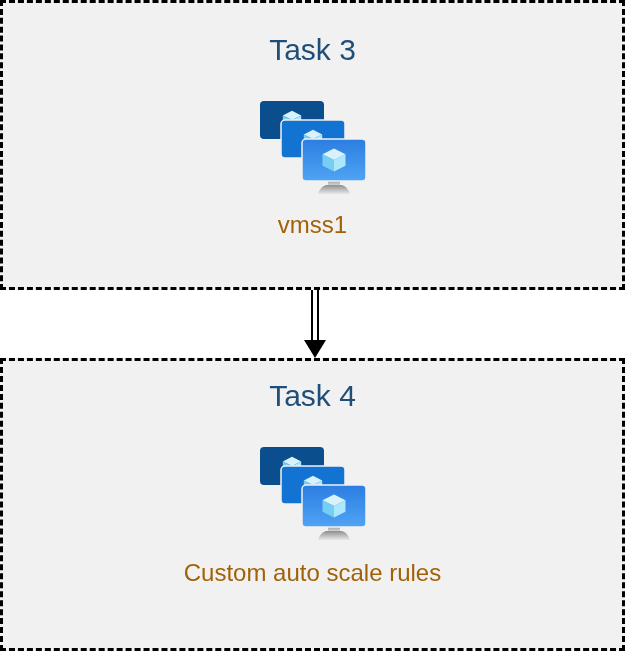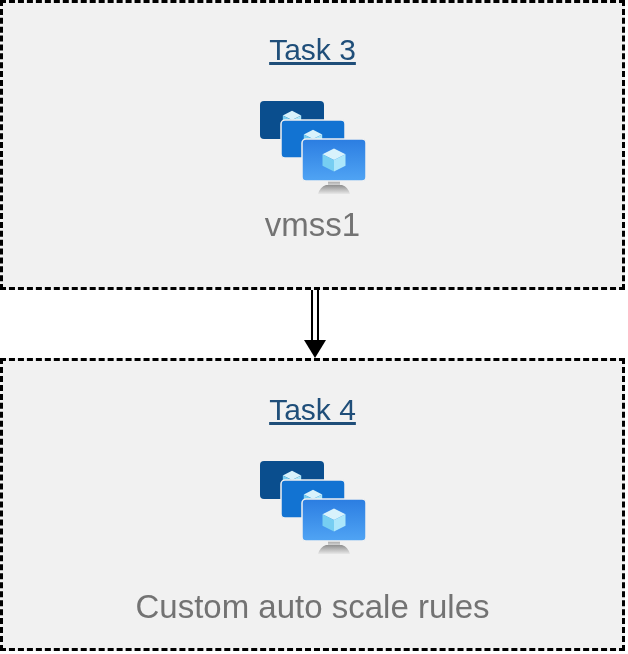--- a/index.html
+++ b/index.html
@@ -16,38 +16,37 @@
     left: 0;
     width: 625px;
     background: #f1f1f1;
     border: 3px dashed #000000;
     box-sizing: border-box;
     display: flex;
     flex-direction: column;
     align-items: center;
   }
   .task-box.top { top: 0; height: 290px; padding-top: 28px; }
-  .task-box.bottom { top: 358px; height: 293px; padding-top: 30px; }
+  .task-box.bottom { top: 358px; height: 293px; padding-top: 16px; }
   .box-title {
     font-size: 30px;
     line-height: 38px;
     color: #1f4e79;
     text-align: center;
     white-space: nowrap;
-    text-decoration: underline;
   }
   .vmss-icon { margin-top: 32px; width: 106px; height: 94px; }
   .box-lines {
     margin-top: 10px;
-    font-size: 33px;
+    font-size: 24px;
     line-height: 40px;
-    color: #737373;
+    color: #a16207;
     text-align: center;
   }
-  .box-lines.single { margin-top: 32px; }
+  .box-lines.single { margin-top: 12px; }
   .connector {
     position: absolute;
     left: 302px;
     top: 290px;
     width: 26px;
     height: 68px;
   }
 </style>
 </head>
 <body>

